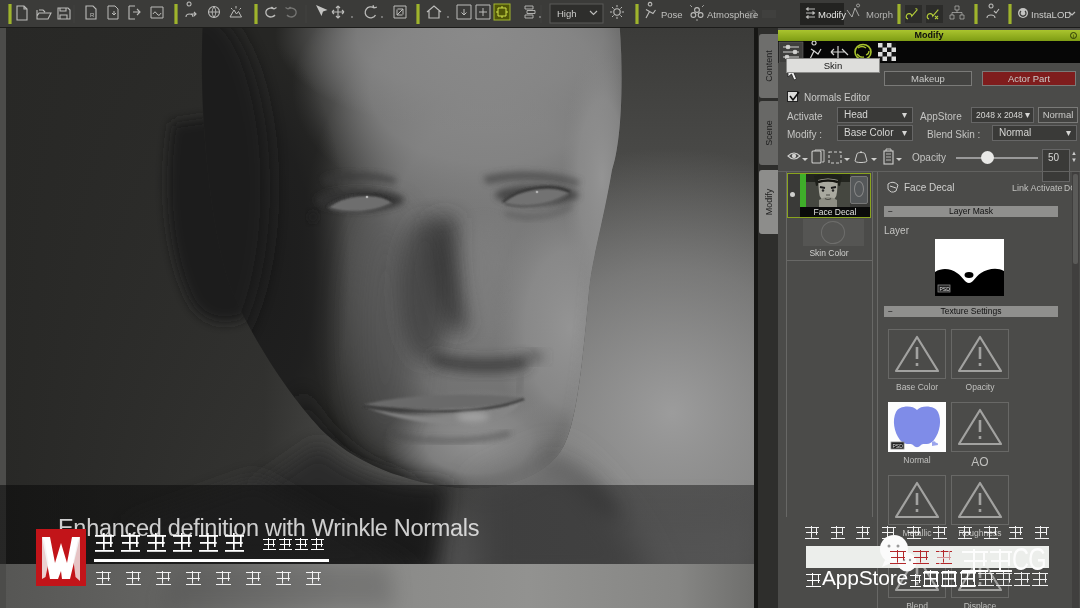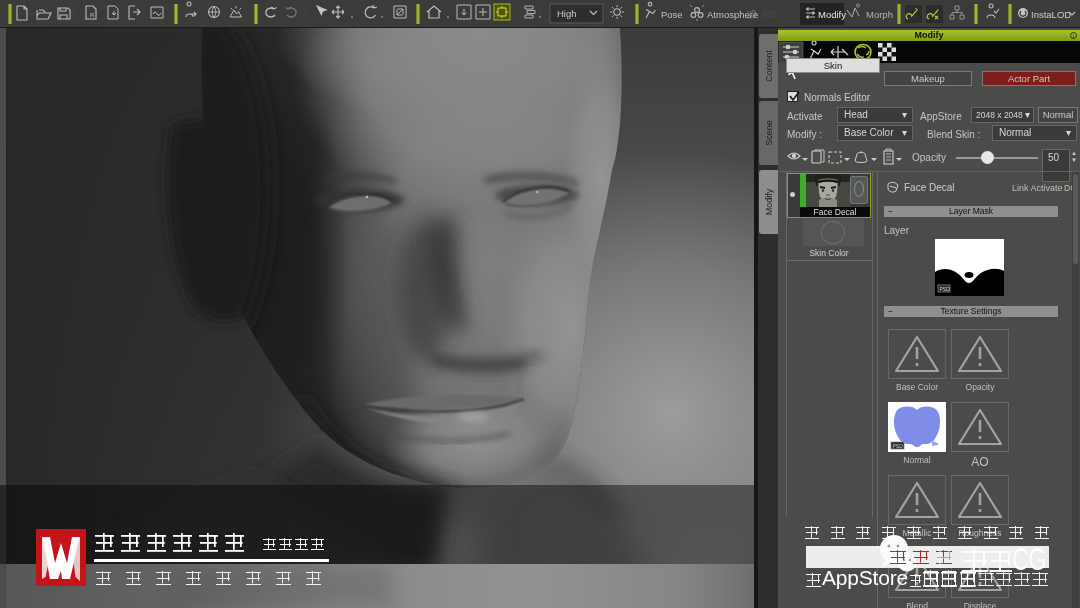--- a/index.html
+++ b/index.html
@@ -232,20 +232,21 @@
  <path d="M255,450 L420,545 L130,545 L130,495 Z" fill="#303030" filter="url(#b10)"></path>
  <path d="M480,460 L555,425 C595,450 635,505 655,560 L480,560 Z" fill="#707070" filter="url(#b16)"></path>
  <rect x="0" y="536" width="754" height="44" fill="url(#floor)"></rect>
  <path d="M180,536 L390,536 L395,580 L160,580 Z" fill="#4a4a4a" opacity="0.3" filter="url(#b10)"></path>
 </svg>
 
 <div class="abs" style="left:0;top:0;width:6px;height:580px;background:#4c4c4a"></div>
 </div>
 
 <div class="abs" id="band" style="left:0;top:485px;width:754px;height:79px;background:linear-gradient(90deg,rgba(8,8,8,0.55),rgba(12,12,12,0.45))"></div>
+<div class="abs" style="left:58px;top:515px;width:560px;color:rgba(238,238,238,0.85);font-size:23.5px;letter-spacing:-0.3px;font-weight:400">Enhanced definition with Wrinkle Normals</div>
 
 <div class="abs" style="left:754px;top:28px;width:4px;height:580px;background:#161614"></div>
 <div class="abs" id="tabs" style="left:758px;top:28px;width:20px;height:580px;background:#2e2e2c">
  <div class="abs vtab" style="top:6px;background:#6e6e6c">
         <span>Content</span>
       </div>
  <div class="abs vtab" style="top:73px;background:#686866">
         <span>Scene</span>
       </div>
  <div class="abs vtab" style="top:142px;background:#8d8d8b">

